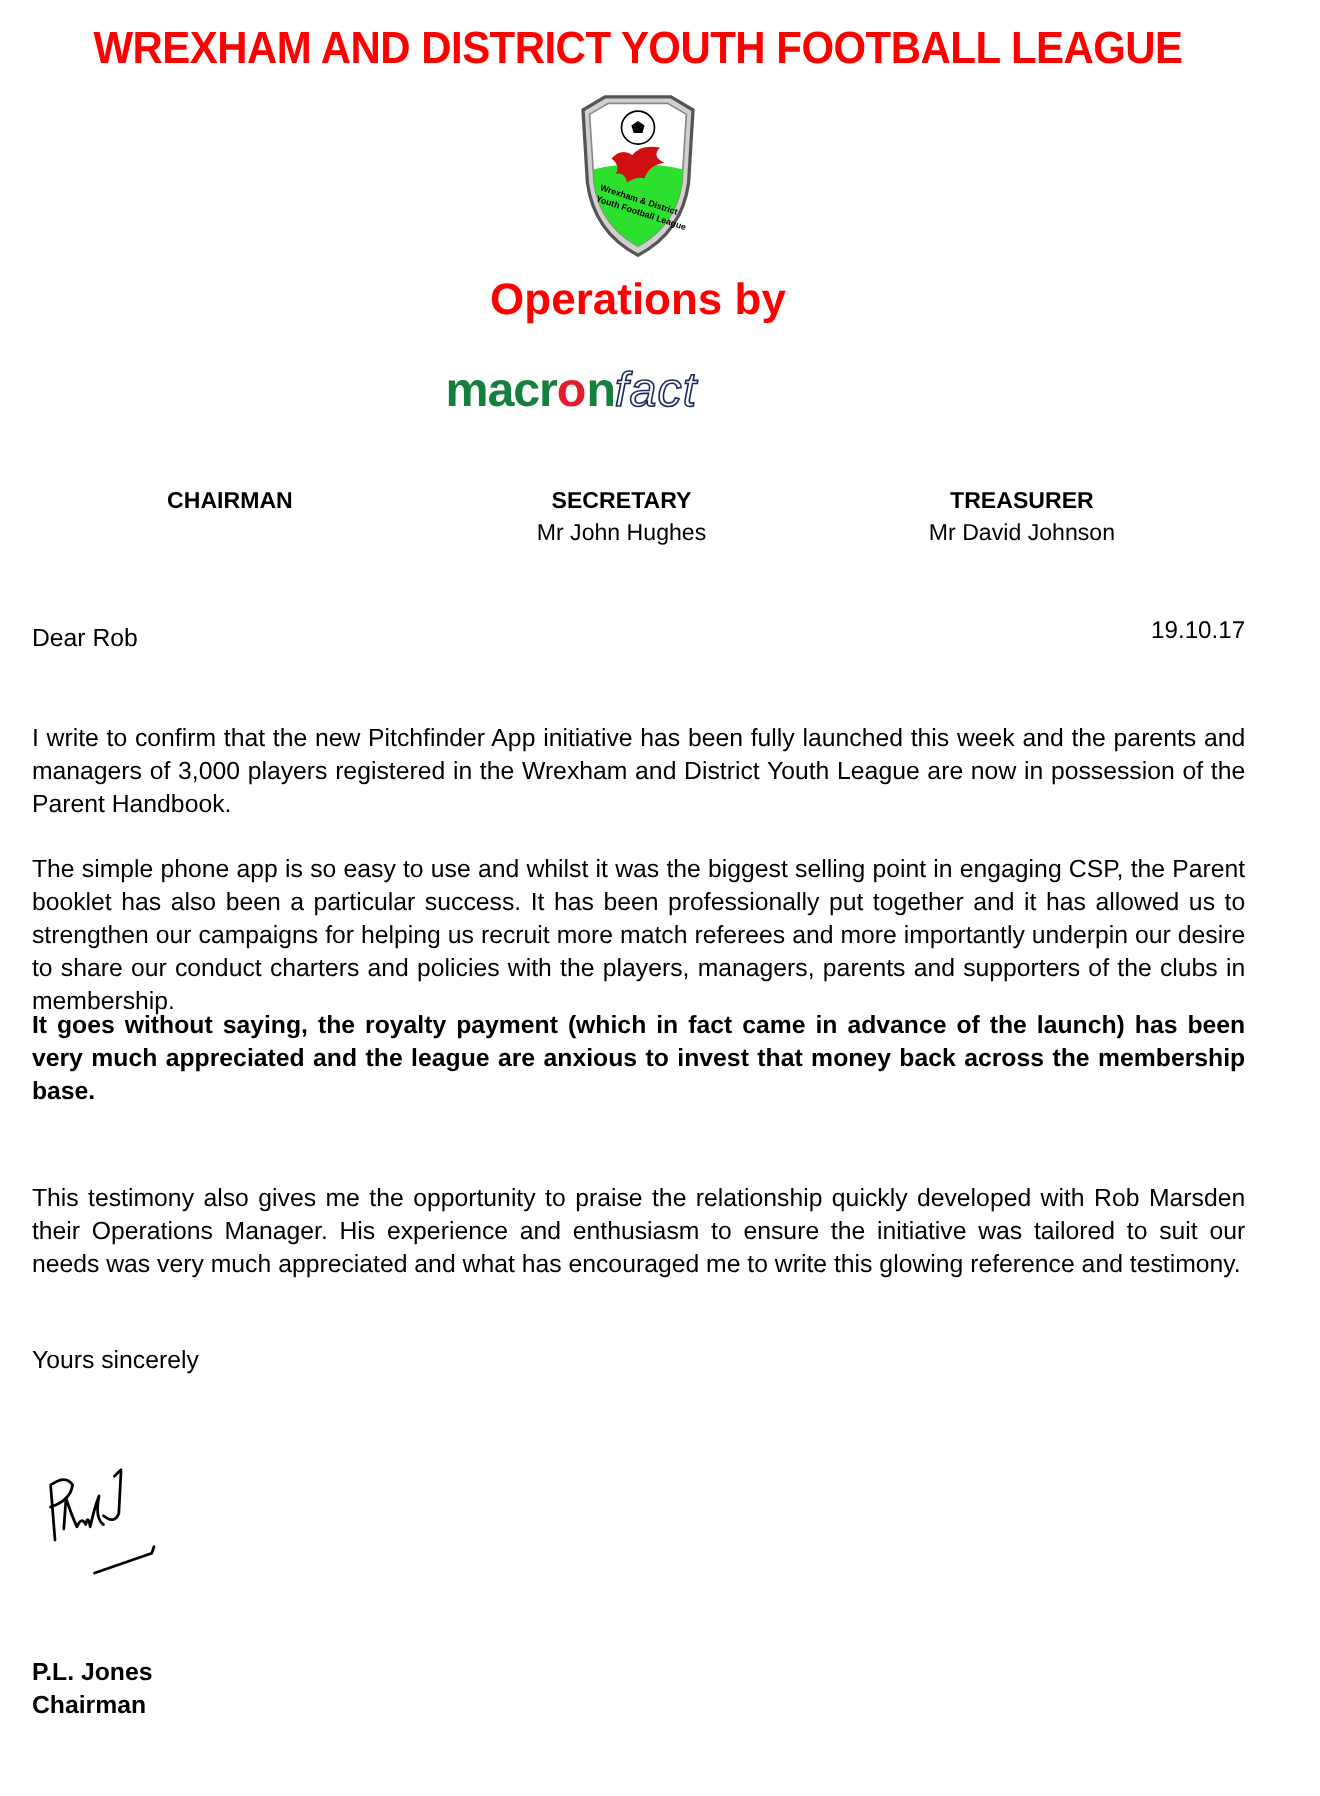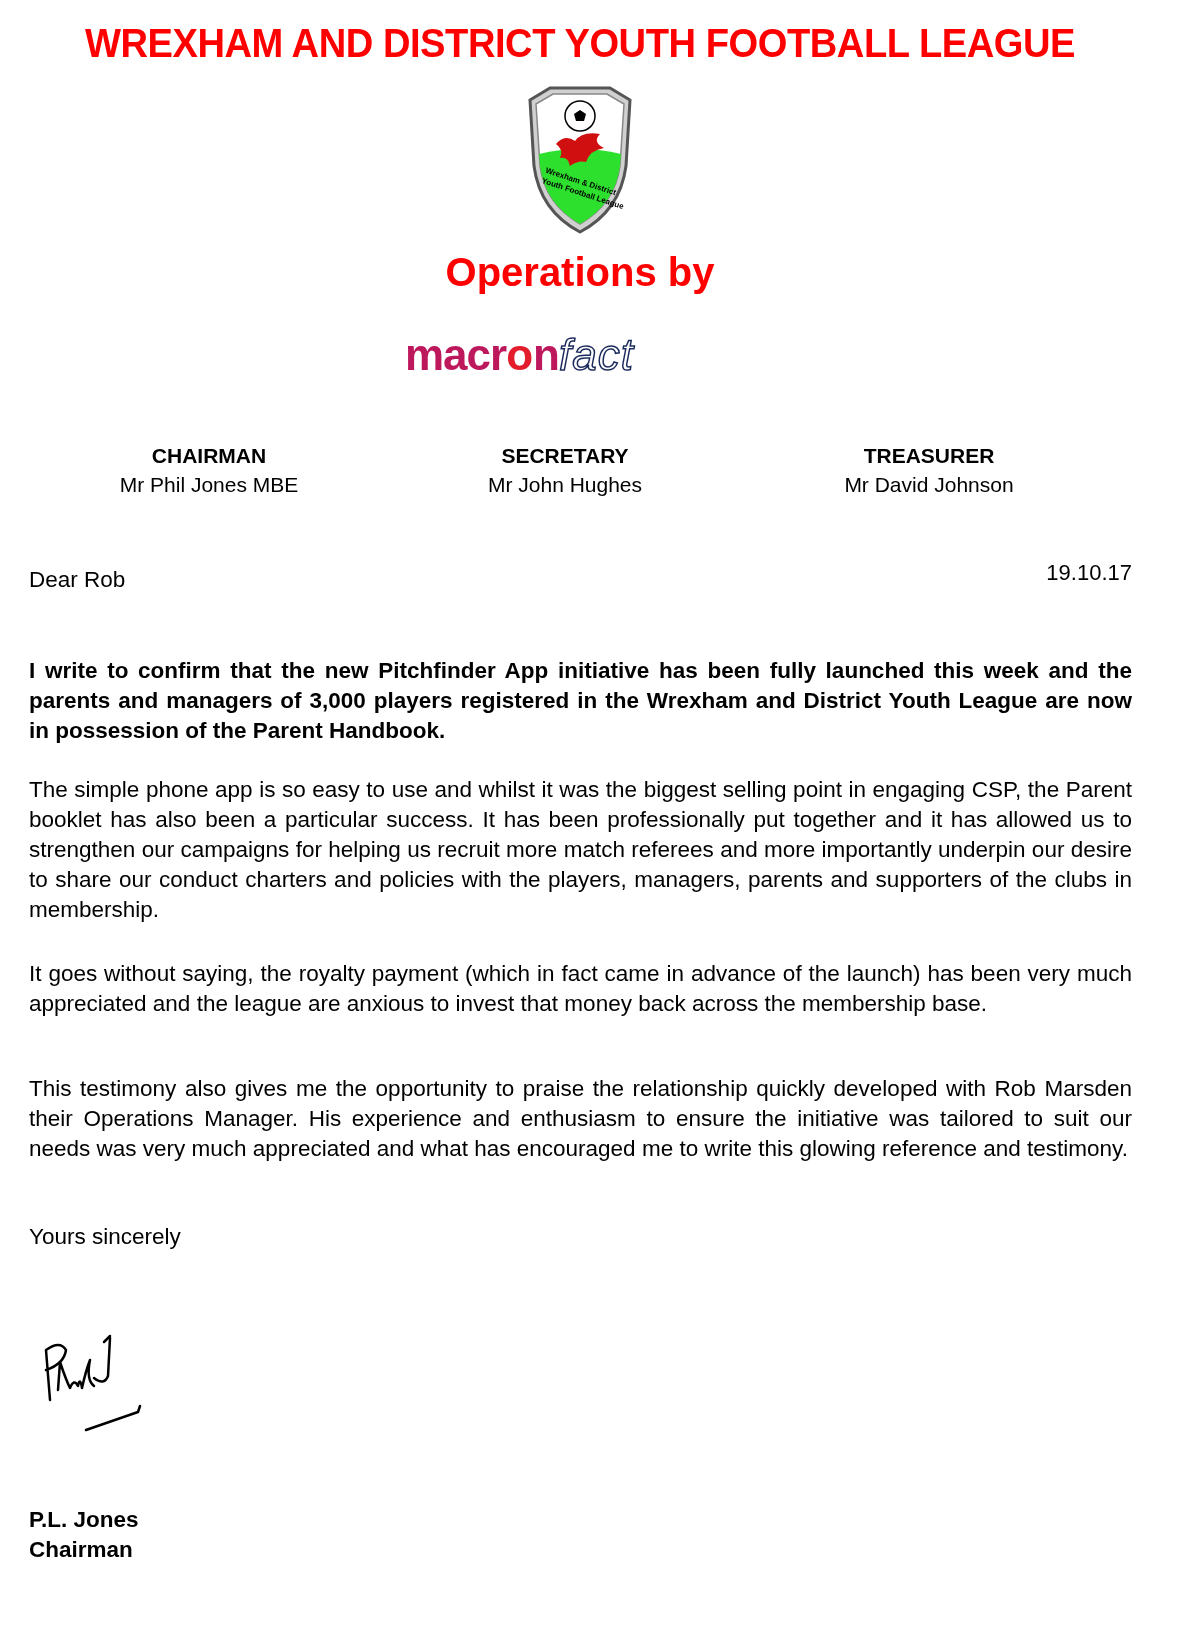--- a/index.html
+++ b/index.html
@@ -2,21 +2,21 @@
 <html><head>
 <meta charset="utf-8">
 <style>
   html, body { margin:0; padding:0; background:#ffffff; }
   body { width:1200px; height:1633px; position:relative; overflow:hidden; font-family:"Liberation Sans", sans-serif; color:#000; }
   .abs { position:absolute; }
   .title { left:0; top:20px; width:1160px; text-align:center; color:#ff0000; font-weight:bold; font-size:41px; letter-spacing:-0.5px; font-family:"Liberation Sans", sans-serif; transform:scaleX(0.93); transform-origin:center; }
   .crest { left:520px; top:86px; width:120px; height:150px; }
   .sponsored { left:0; top:250px; width:1160px; text-align:center; color:#ff0000; font-weight:bold; font-size:40px; }
   .sponsor-logo { left:405px; top:330px; width:330px; height:50px; font-size:44px; font-weight:bold; line-height:50px; white-space:nowrap; }
-  .sponsor-logo .macron { color:#be185d; letter-spacing:-1px; }
+  .sponsor-logo .macron { color:#15803d; letter-spacing:-1px; }
   .sponsor-logo .store { color:#fff; -webkit-text-stroke:1.5px #1b2a5c; font-style:italic; font-weight:normal; letter-spacing:1px; }
   .sponsor-logo .o { color:#e31d2b; }
   .officer { top:442px; width:300px; text-align:center; }
   .officer .role { font-weight:bold; font-size:21px; line-height:27px; }
   .officer .name { font-size:21px; line-height:32px; }
   .date { right:68px; top:560px; font-size:22px; }
   .letter { left:29px; width:1103px; font-size:22.5px; line-height:30px; text-align:justify; }
   .letter p { margin:0; }
   .sig { left:40px; top:1330px; width:140px; height:110px; }
   .signoff { left:29px; top:1505px; font-weight:bold; font-size:22.5px; line-height:30px; }
@@ -38,44 +38,43 @@
 </svg>
 
 <div class="abs sponsored">Operations by</div>
 
 <div class="abs sponsor-logo">
   <span class="macron">macr</span><span class="o">o</span><span class="macron">n</span><span class="store">fact</span>
 </div>
 
 <div class="abs officer" style="left:59px;">
   <div class="role">CHAIRMAN</div>
-  <div class="name">Mr Phil Jones MBE</div>
 </div>
 <div class="abs officer" style="left:415px;">
   <div class="role">SECRETARY</div>
   <div class="name">Mr John Hughes</div>
 </div>
 <div class="abs officer" style="left:779px;">
   <div class="role">TREASURER</div>
   <div class="name">Mr David Johnson</div>
 </div>
 
 <div class="abs date">19.10.17</div>
 
 <div class="abs letter" style="top:565px;">
   <p>Dear Rob</p>
 </div>
 
-<div class="abs letter" style="top:656px;font-weight:bold;">
+<div class="abs letter" style="top:656px;">
   <p>I write to confirm that the new Pitchfinder App initiative has been fully launched this week and the parents and managers of 3,000 players registered in the Wrexham and District Youth League are now in possession of the Parent Handbook.</p>
 </div>
 <div class="abs letter" style="top:775px;">
   <p>The simple phone app is so easy to use and whilst it was the biggest selling point in engaging CSP, the Parent booklet has also been a particular success.  It has been professionally put together and it has allowed us to strengthen our campaigns for helping us recruit more match referees and more importantly underpin our desire to share our conduct charters and policies with the players, managers, parents and supporters of the clubs in membership.</p>
 </div>
-<div class="abs letter" style="top:959px;">
+<div class="abs letter" style="top:917px;font-weight:bold;">
   <p>It goes without saying, the royalty payment (which in fact came in advance of the launch) has been very much appreciated and the league are anxious to invest that money back across the membership base.</p>
 </div>
 <div class="abs letter" style="top:1074px;">
   <p>This testimony also gives me the opportunity to praise the relationship quickly developed with Rob Marsden their Operations Manager. His experience and enthusiasm to ensure the initiative was tailored to suit our needs was very much appreciated and what has encouraged me to write this glowing reference and testimony.</p>
 </div>
 
 <div class="abs letter" style="top:1222px;">
   <p>Yours sincerely</p>
 </div>
 

